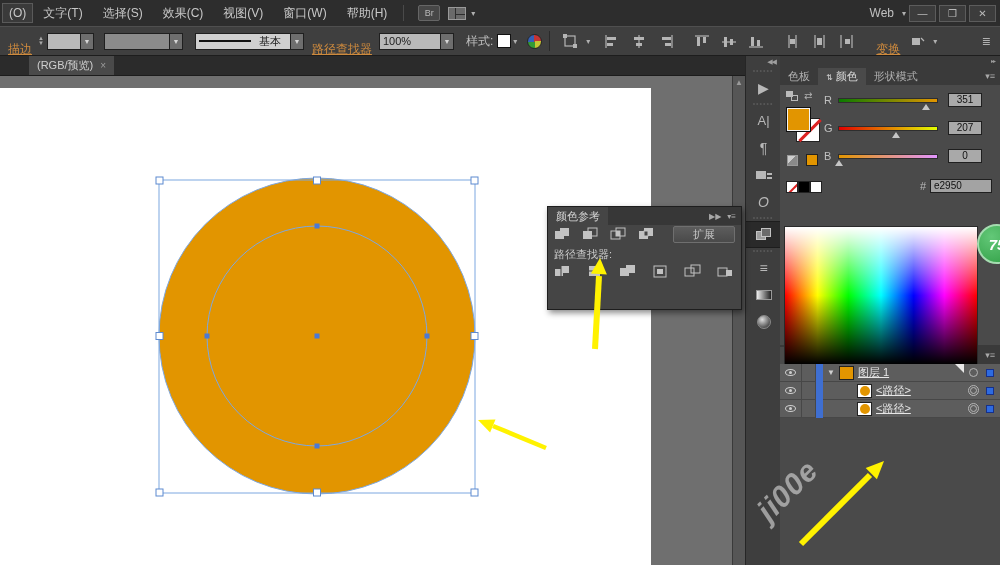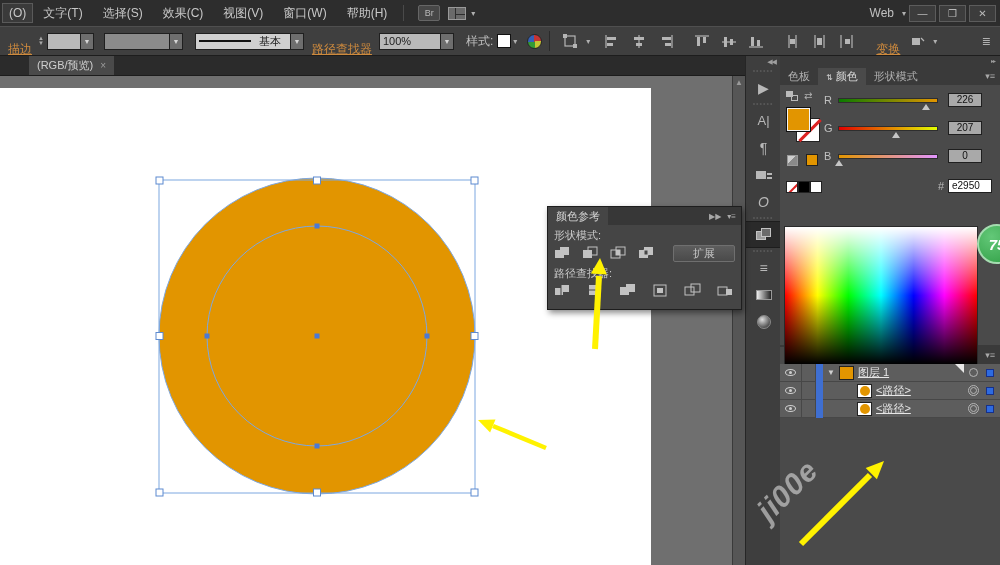--- a/index.html
+++ b/index.html
@@ -99,21 +99,21 @@
   .ch-label { width:14px; color:#c0c0c0; font-size:11px; }
   .ch-track { position:relative; width:100px; height:5px; border:1px solid #2e2e2e; }
   .ch-thumb { position:absolute; top:5px; width:0; height:0; border-left:4px solid transparent; border-right:4px solid transparent; border-bottom:6px solid #c6c6c6; transform:translateX(-4px); }
   .ch-value { margin-left:10px; width:34px; height:14px; background:#a9a9a9; border:1px solid #1f1f1f; color:#111; font-size:10px; text-align:center; line-height:12px; }
   #swatch-strip { left:6px; top:96px; display:flex; }
   #swatch-strip i { width:12px; height:12px; border:1px solid #222; position:relative; }
   #swatch-strip .none { background:#fff; overflow:hidden; }
   #swatch-strip .none::after { content:""; position:absolute; left:-2px; top:5px; width:18px; height:2px; background:#d22; transform:rotate(-45deg); }
   #swatch-strip .black { background:#000; } #swatch-strip .white { background:#fff; }
   #hex-wrap { right:8px; top:94px; display:flex; align-items:center; gap:4px; color:#b9b9b9; }
-  #hex-field { width:44px; height:14px; background:#ffffff; border:1px solid #1f1f1f; color:#111; font-size:10px; line-height:12px; padding-left:3px; }
+  #hex-field { width:62px; height:14px; background:#a3a3a3; border:1px solid #1f1f1f; color:#111; font-size:10px; line-height:12px; padding-left:3px; }
 
   #spectrum { left:4px; top:141px; width:194px; height:139px; border:1px solid #2a2a2a;
     background: linear-gradient(to bottom, #fff 0%, rgba(255,255,255,0) 50%, rgba(0,0,0,0) 50%, #000 100%),
                 linear-gradient(to right, #f00, #ff0 17%, #0f0 33%, #0ff 50%, #00f 67%, #f0f 83%, #f00); }
 
   
   #layers-tabs { margin-top:4px; }
   .layer-row { height:18px; display:flex; align-items:center; background:#5d5d5d; border-bottom:1px solid #474747; position:relative; }
   .lr-eye { width:22px; height:18px; border-right:1px solid #474747; display:flex; align-items:center; justify-content:center; }
   .eye { width:11px; height:7px; border:1px solid #cfcfcf; border-radius:50%; position:relative; background:#5d5d5d; }
@@ -288,21 +288,20 @@
 </div>
 
 <div id="pathfinder" class="abs">
   <div id="pf-title">
     <span class="tab">颜色参考</span>
     <span class="right">
       <span>▶▶</span>
       <span>▾≡</span>
     </span>
   </div>
-  <div class="pf-label">形状模式:</div>
   <div class="pf-row">
     <span class="pf-btn"><svg viewBox="0 0 18 15">
           <rect class="fill" x="1" y="4" width="9" height="8"></rect>
           <rect class="fill" x="6" y="1" width="9" height="8"></rect>
         </svg></span>
     <span class="pf-btn"><svg viewBox="0 0 18 15">
           <rect class="fill" x="1" y="4" width="9" height="8"></rect>
           <rect x="6" y="1" width="9" height="8"></rect>
         </svg></span>
     <span class="pf-btn"><svg viewBox="0 0 18 15">
@@ -400,21 +399,21 @@
     <span id="stroke-swatch" class="abs"></span>
     <span id="fill-swatch" class="abs"></span>
     <span id="cube-icon" class="abs"></span>
     <span id="cube-chip" class="abs"></span>
 
     <div class="channel-row" style="top:8px">
       <span class="ch-label">R</span>
       <span class="ch-track" style="background:linear-gradient(to right,#0a7a00,#e29500)">
           <span class="ch-thumb" style="left: 88.6275%;"></span>
         </span>
-      <span class="ch-value">226</span>
+      <span class="ch-value">351</span>
     </div>
     <div class="channel-row" style="top:36px">
       <span class="ch-label">G</span>
       <span class="ch-track" style="background:linear-gradient(to right,#e20000,#e2ff00)">
           <span class="ch-thumb" style="left: 58.4314%;"></span>
         </span>
       <span class="ch-value">207</span>
     </div>
     <div class="channel-row" style="top:64px">
       <span class="ch-label">B</span>

